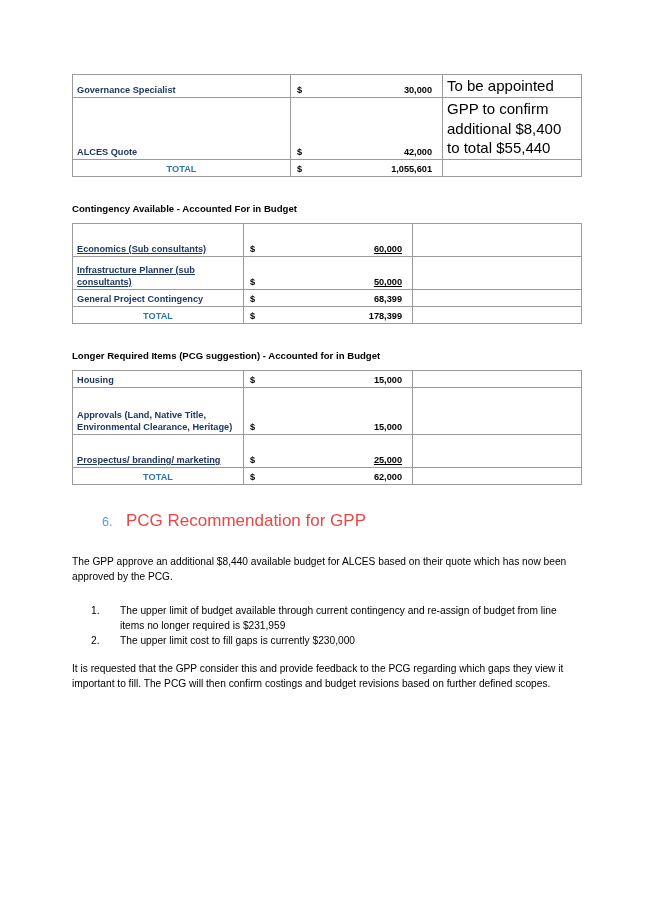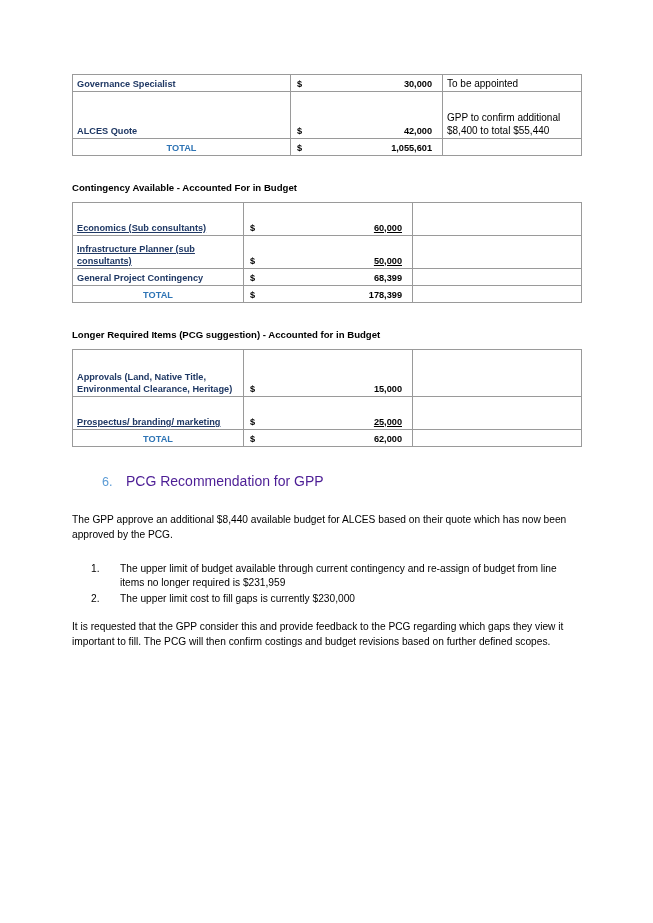--- a/index.html
+++ b/index.html
@@ -70,21 +70,21 @@
   }
   td.amount .num {
     display: block;
     text-align: right;
     padding-right: 6px;
   }
   td.note {
     color: #000000;
     font-weight: normal;
     vertical-align: top;
-    font-size: 10px;
+    font-size: 15px;
   }
   td.blank { }
 
   
   .t1 col.c1 { width: 218px; }
   .t1 col.c2 { width: 152px; }
   .t1 col.c3 { width: 139px; }
 
   
   .t2 col.c1, .t3 col.c1 { width: 171px; }
@@ -114,22 +114,22 @@
     align-items: baseline;
   }
   .heading-num {
     color: #5B9BD5;
     font-size: 12.6px;
     font-weight: normal;
     width: 24px;
     flex: 0 0 24px;
   }
   .heading-text {
-    color: #4c1d95;
-    font-size: 14px;
+    color: #ef4444;
+    font-size: 17px;
     font-weight: normal;
   }
 
   
   p.body {
     font-size: 10.2px;
     line-height: 1.45;
     color: #000000;
     margin: 0;
     text-align: left;
@@ -248,20 +248,28 @@
     <p class="subtitle">Longer Required Items (PCG suggestion) - Accounted for in Budget</p>
     <div class="gap-after-sub"></div>
 
     <table class="budget t3">
       <colgroup>
           <col class="c1">
           <col class="c2">
           <col class="c3">
         </colgroup>
       <tbody>
+        <tr class="r-short">
+          <td class="label bottomish">Housing</td>
+          <td class="amount">
+            <span class="cur">$</span>
+            <span class="num">15,000</span>
+          </td>
+          <td class="note blank"></td>
+        </tr>
         <tr class="r-tall3">
           <td class="label">Approvals (Land, Native Title, Environmental Clearance, Heritage)</td>
           <td class="amount">
             <span class="cur">$</span>
             <span class="num">15,000</span>
           </td>
           <td class="note blank"></td>
         </tr>
         <tr class="r-tall2">
           <td class="label">Prospectus/ branding/ marketing</td>

